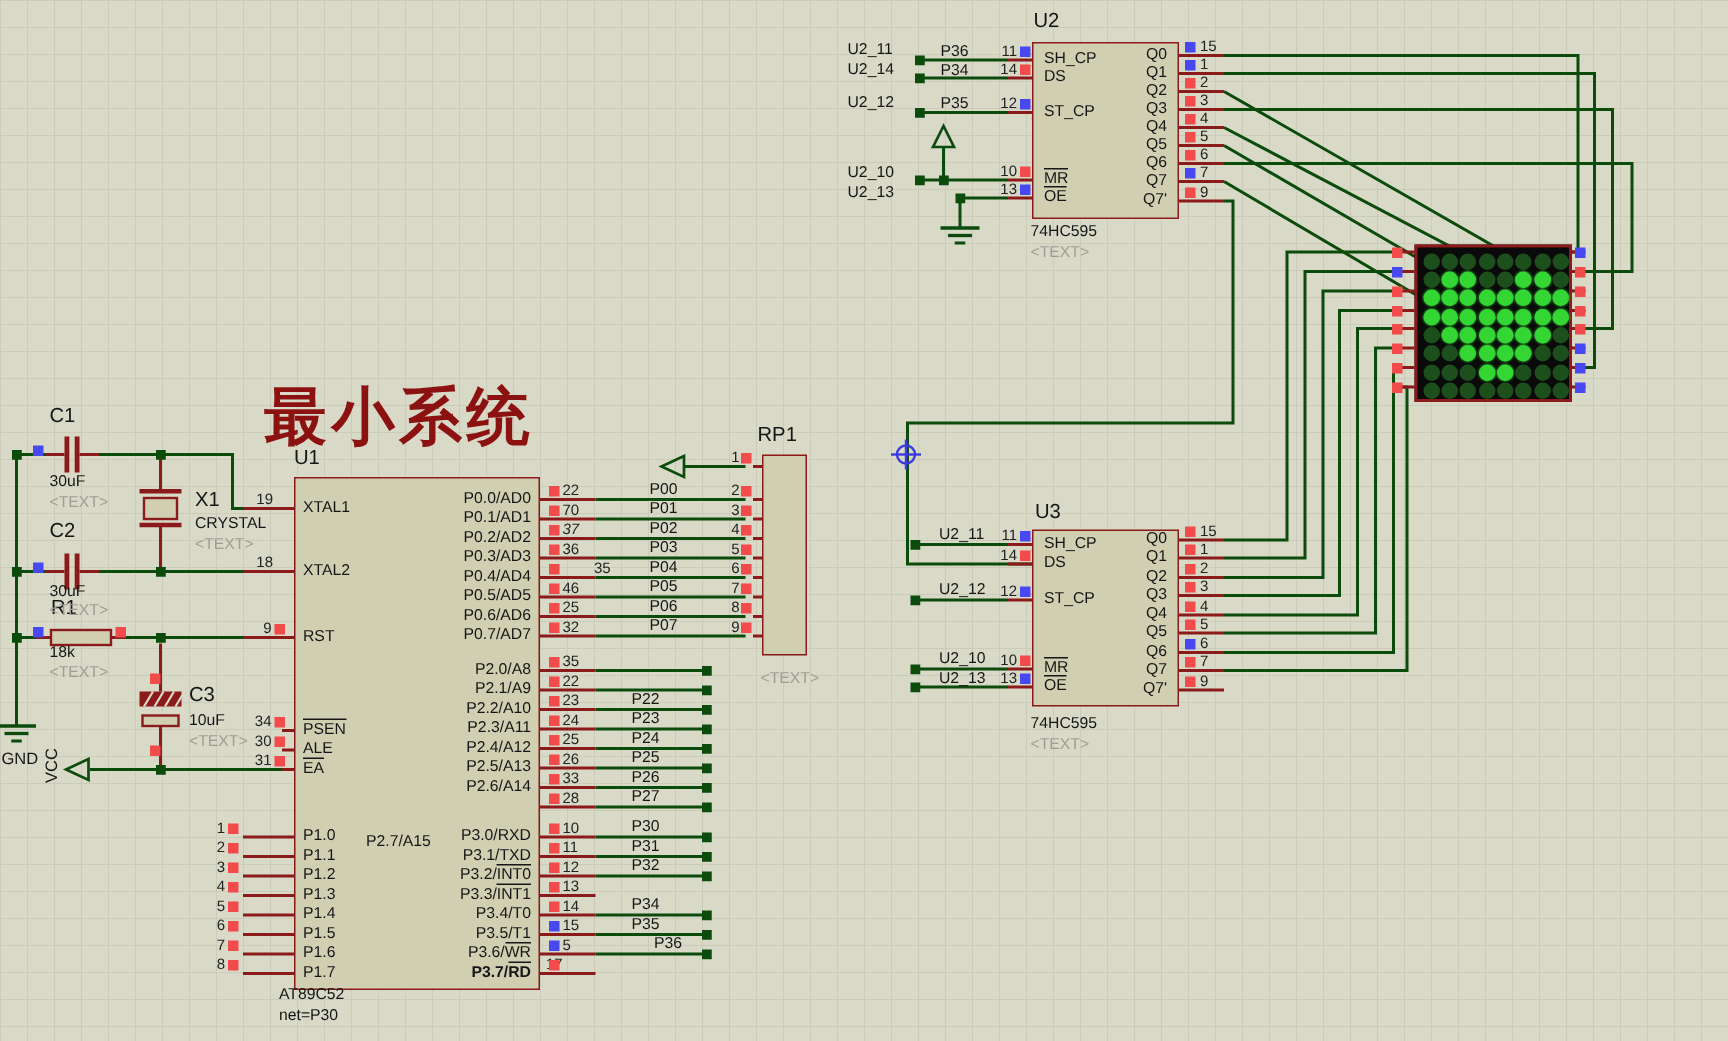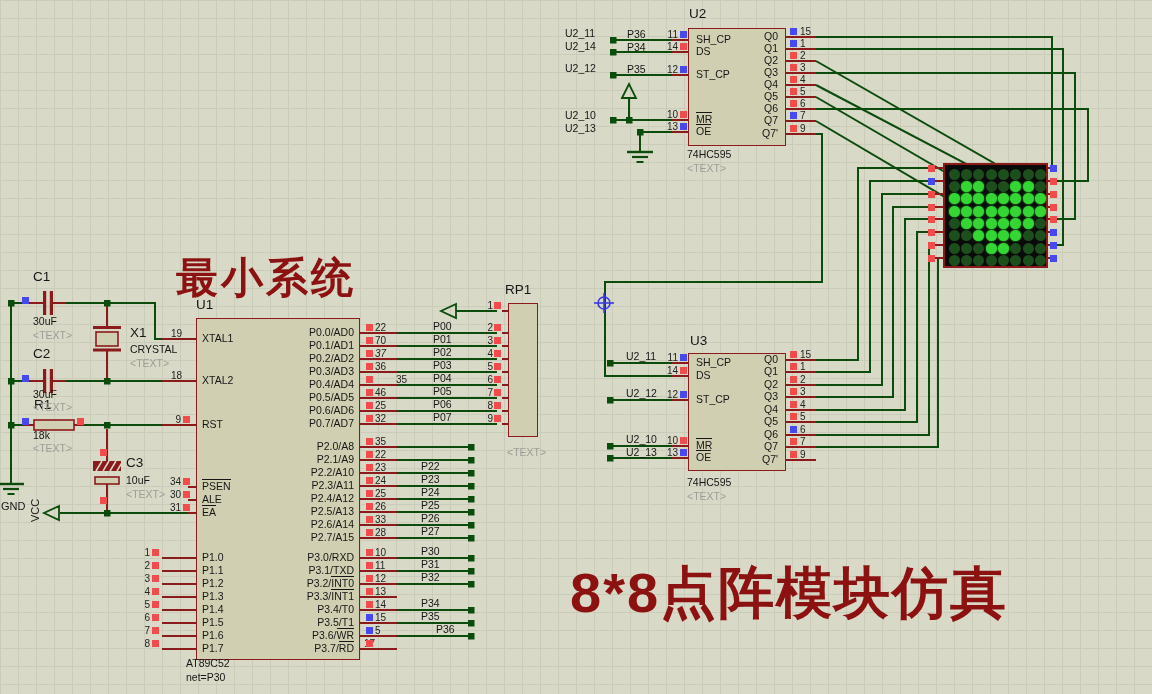--- a/index.html
+++ b/index.html
@@ -181,21 +181,20 @@
       <rect x="468" y="581" width="6.5" height="6.5" fill="#0b4b0b"></rect>
       <rect x="468" y="607" width="6.5" height="6.5" fill="#0b4b0b"></rect>
       <rect x="468" y="620" width="6.5" height="6.5" fill="#0b4b0b"></rect>
       <rect x="468" y="633" width="6.5" height="6.5" fill="#0b4b0b"></rect>
       <path d="M 688 35.5 L 696.5 40 L 688 44.5" fill="none" stroke="#8b1a1a" stroke-width="1.4"></path>
       <path d="M 688 70.5 L 696.5 75 L 688 79.5" fill="none" stroke="#8b1a1a" stroke-width="1.4"></path>
       <path d="M 688 358.5 L 696.5 363 L 688 367.5" fill="none" stroke="#8b1a1a" stroke-width="1.4"></path>
       <path d="M 688 395.5 L 696.5 400 L 688 404.5" fill="none" stroke="#8b1a1a" stroke-width="1.4"></path>
     </svg>
   <div class="big1">最小系统</div>
-  <div class="big2">8*8点阵模块仿真</div>
 <div class="chip" style="left: 196px; top: 318px; width: 164px; height: 342px;"></div>
     <div class="bar" style="left: 162px; top: 338px; width: 34px; height: 2px;"></div>
     <div class="lbl num" style="left: 156px; top: 328px; width: 26px; text-align: right;">19</div>
     <div class="lbl" style="left: 202px; top: 333px;"><span>XTAL1</span></div>
     <div class="bar" style="left: 162px; top: 380px; width: 34px; height: 2px;"></div>
     <div class="lbl num" style="left: 156px; top: 370px; width: 26px; text-align: right;">18</div>
     <div class="lbl" style="left: 202px; top: 375px;"><span>XTAL2</span></div>
     <div class="bar" style="left: 162px; top: 424px; width: 34px; height: 2px;"></div>
     <div class="lbl num" style="left: 155px; top: 414px; width: 26px; text-align: right;">9</div>
     <div class="sq r" style="left: 183px; top: 416px; width: 7px; height: 7px;"></div>
@@ -300,21 +299,21 @@
     <div class="lbl num" style="left: 375px; top: 501px; width: 26px;">26</div>
     <div class="sq r" style="left: 366px; top: 503px; width: 7px; height: 7px;"></div>
     <div class="lbl" style="left: 244px; top: 506px; width: 110px; text-align: right;"><span>P2.5/A13</span></div>
     <div class="bar" style="left: 360px; top: 524px; width: 37px; height: 2px;"></div>
     <div class="lbl num" style="left: 375px; top: 514px; width: 26px;">33</div>
     <div class="sq r" style="left: 366px; top: 516px; width: 7px; height: 7px;"></div>
     <div class="lbl" style="left: 244px; top: 519px; width: 110px; text-align: right;"><span>P2.6/A14</span></div>
     <div class="bar" style="left: 360px; top: 537px; width: 37px; height: 2px;"></div>
     <div class="lbl num" style="left: 375px; top: 527px; width: 26px;">28</div>
     <div class="sq r" style="left: 366px; top: 529px; width: 7px; height: 7px;"></div>
-    <div class="lbl" style="left: 244px; top: 532px; width: 110px; text-align: right;"><span>P2.7/A15</span></div>
+    <div class="lbl" style="left: 244px; top: 556px; width: 110px; text-align: left;"><span>P2.7/A15</span></div>
     <div class="bar" style="left: 360px; top: 557px; width: 37px; height: 2px;"></div>
     <div class="lbl num" style="left: 375px; top: 547px; width: 26px;">10</div>
     <div class="sq r" style="left: 366px; top: 549px; width: 7px; height: 7px;"></div>
     <div class="lbl" style="left: 244px; top: 552px; width: 110px; text-align: right;"><span>P3.0/RXD</span></div>
     <div class="bar" style="left: 360px; top: 570px; width: 37px; height: 2px;"></div>
     <div class="lbl num" style="left: 375px; top: 560px; width: 26px;">11</div>
     <div class="sq r" style="left: 366px; top: 562px; width: 7px; height: 7px;"></div>
     <div class="lbl" style="left: 244px; top: 565px; width: 110px; text-align: right;"><span>P3.1/TXD</span></div>
     <div class="bar" style="left: 360px; top: 583px; width: 37px; height: 2px;"></div>
     <div class="lbl num" style="left: 375px; top: 573px; width: 26px;">12</div>
@@ -332,21 +331,21 @@
     <div class="lbl num" style="left: 375px; top: 612px; width: 26px;">15</div>
     <div class="sq b" style="left: 366px; top: 614px; width: 7px; height: 7px;"></div>
     <div class="lbl" style="left: 244px; top: 617px; width: 110px; text-align: right;"><span>P3.5/T1</span></div>
     <div class="bar" style="left: 360px; top: 635px; width: 37px; height: 2px;"></div>
     <div class="lbl num" style="left: 375px; top: 625px; width: 26px;">5</div>
     <div class="sq b" style="left: 366px; top: 627px; width: 7px; height: 7px;"></div>
     <div class="lbl" style="left: 244px; top: 630px; width: 110px; text-align: right;"><span>P3.6/</span><span class="ol">WR</span></div>
     <div class="bar" style="left: 360px; top: 648px; width: 37px; height: 2px;"></div>
     <div class="lbl num" style="left: 364px; top: 638px; width: 26px;">17</div>
     <div class="sq r" style="left: 366px; top: 640px; width: 7px; height: 7px;"></div>
-    <div class="lbl" style="left: 244px; top: 643px; width: 110px; text-align: right;"><span>P3.7/</span><span class="ol">RD</span></div>
+    <div class="lbl" style="left: 244px; top: 643px; width: 110px; text-align: right; font-weight: bold;"><span>P3.7/</span><span class="ol">RD</span></div>
     <div class="chip" style="left: 688px; top: 28px; width: 98px; height: 118px;"></div>
     <div class="bar" style="left: 672px; top: 39px; width: 16px; height: 2px;"></div>
     <div class="lbl num" style="left: 652px; top: 29px; width: 26px; text-align: right;">11</div>
     <div class="sq b" style="left: 680px; top: 31px; width: 7px; height: 7px;"></div>
     <div class="lbl" style="left: 696px; top: 34px;"><span>SH_CP</span></div>
     <div class="bar" style="left: 672px; top: 51px; width: 16px; height: 2px;"></div>
     <div class="lbl num" style="left: 652px; top: 41px; width: 26px; text-align: right;">14</div>
     <div class="sq r" style="left: 680px; top: 43px; width: 7px; height: 7px;"></div>
     <div class="lbl" style="left: 696px; top: 46px;"><span>DS</span></div>
     <div class="bar" style="left: 672px; top: 74px; width: 16px; height: 2px;"></div>

